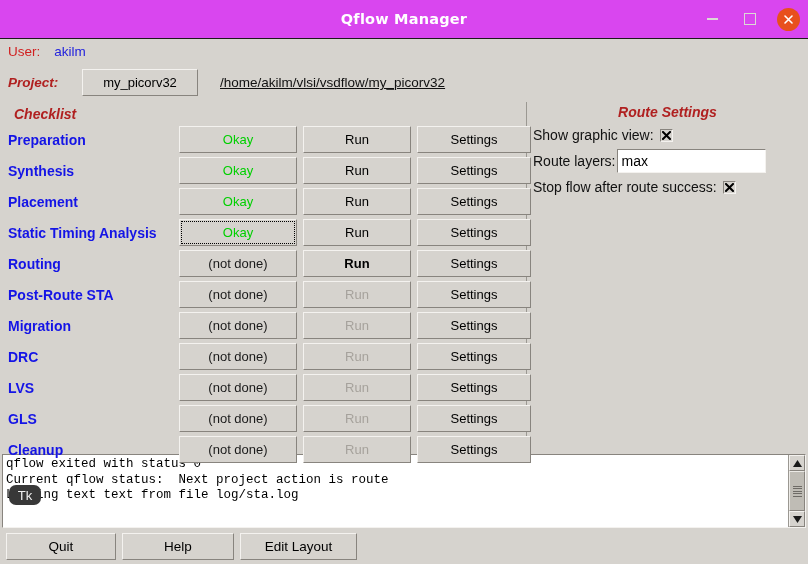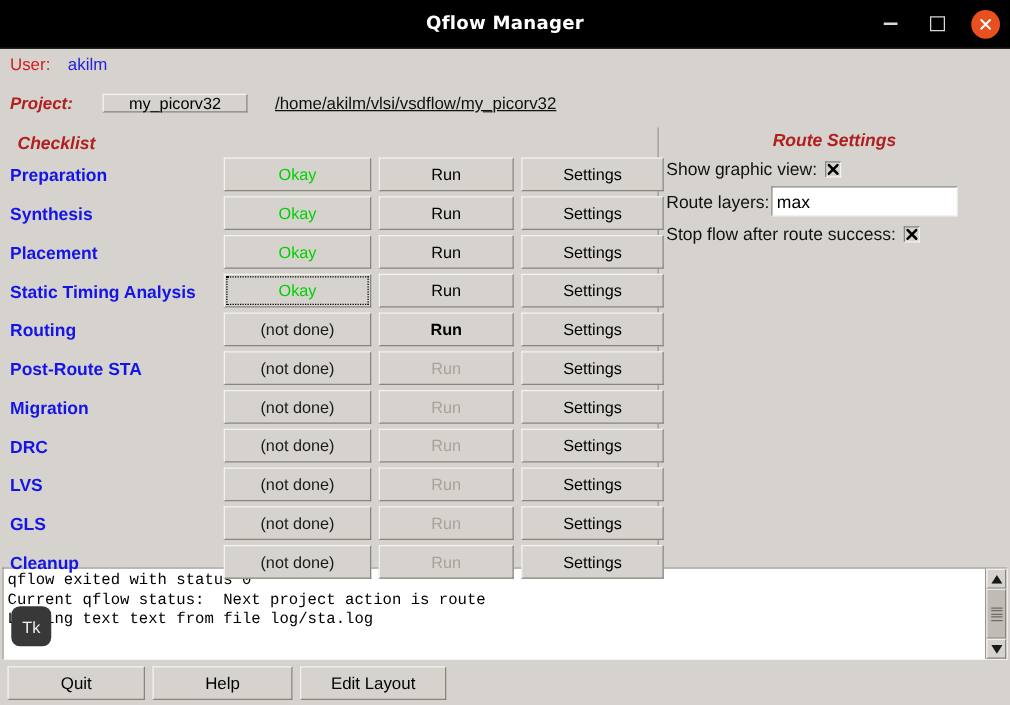--- a/index.html
+++ b/index.html
@@ -14,21 +14,21 @@
   #app {
     position: relative;
     width: 808px; height: 564px;
     background: #d6d3ce;
     display: flex; flex-direction: column;
   }
 
   
   .titlebar {
     height: 39px; flex: 0 0 39px;
-    background: #000000;
+    background: #d946ef;
     display: flex; align-items: center;
     position: relative;
     border-bottom: 1px solid #1d1c1b;
   }
   .title-text {
     position: absolute; left: 0; right: 0;
     text-align: center;
     color: #ffffff;
     font-size: 14.5px; font-weight: bold;
     letter-spacing: .2px;
@@ -84,21 +84,21 @@
     border-right: 1px solid #88847e;
     border-bottom: 1px solid #88847e;
     font-size: 13px;
     color: #000;
     font-family: "Liberation Sans", sans-serif;
     padding: 0;
     display: flex; align-items: center; justify-content: center;
     cursor: default;
   }
   .proj-btn {
-    width: 116px; height: 15px;
+    width: 116px; height: 27px;
     margin-left: 6px;
   }
   .proj-path {
     margin-left: 22px;
     font-size: 13.5px; color: #111; text-decoration: underline;
   }
 
   
   .body {
     flex: 1 1 auto;
@@ -151,21 +151,21 @@
     outline: 1px dotted #000;
     outline-offset: -3px;
   }
   .run-active { font-weight: bold; color: #000; }
   .disabled-text { color: #a6a29c; }
 
   
   .tk-icon {
     position: absolute;
     left: 9px; top: 383px;
-    width: 32px; height: 32px;
+    width: 32px; height: 20px;
     background: #383838;
     border-radius: 7px;
     display: flex; align-items: center; justify-content: center;
     color: #f0f0f0;
     font-size: 13px;
     font-family: "Liberation Sans", sans-serif;
     z-index: 5;
   }
 
   

